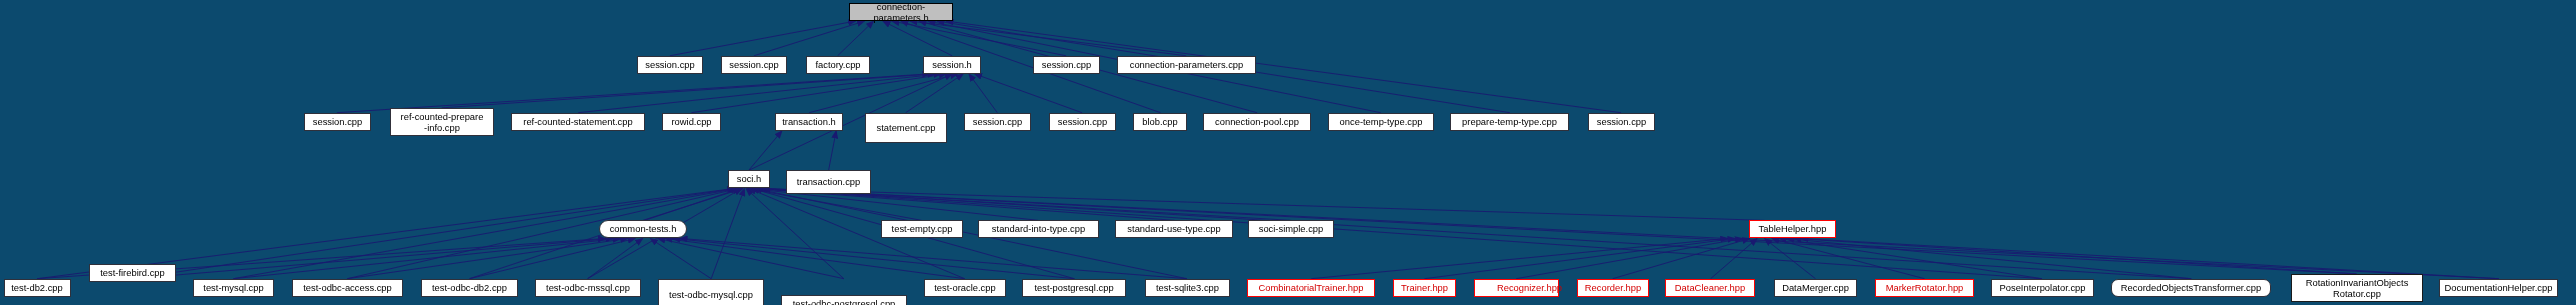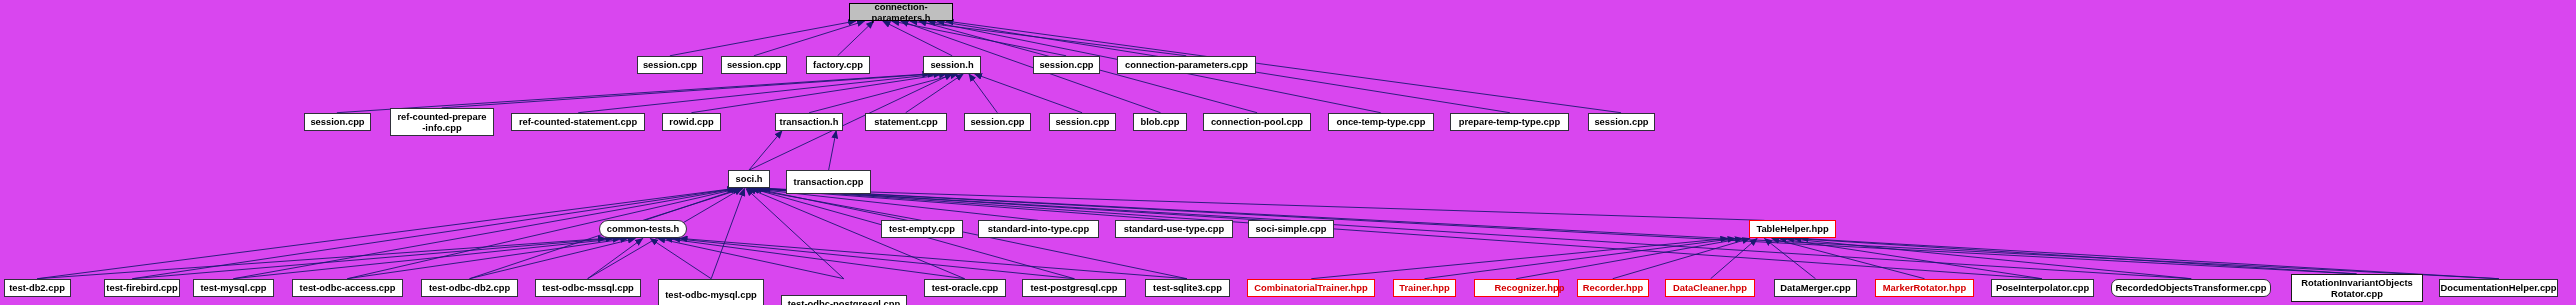--- a/index.html
+++ b/index.html
@@ -1,17 +1,17 @@
 <!DOCTYPE html>
 <html style="font-size:11px"><head>
 <meta charset="utf-8">
 <style>
   html,body{margin:0;padding:0;background:#ffffff;}
   body{width:2576px;height:306px;overflow:hidden;font-family:"Liberation Sans","DejaVu Sans",sans-serif;}
-  .graph{position:relative;width:2576px;height:306px;background:#d946ef;font-weight:bold;}
+  .graph{position:relative;width:2576px;height:306px;background:#0c4a6e;}
   .graph svg{position:absolute;left:0;top:0;width:2576px;height:306px;}
   .node{
     position:absolute;display:flex;align-items:center;justify-content:center;
     box-sizing:border-box;background:#ffffff;border:0.7px solid #30303a;
     color:#000000;font-size:9.4px;line-height:1.2;text-align:center;
     white-space:pre-line;cursor:pointer;z-index:2;
   }
   .node.main{background:#bfbfbf;border:1.4px solid #000000;}
   .node.redbox{border:1px solid #ff0000;}
   .node.red{border:1px solid #ff0000;color:#d40000;}
@@ -100,38 +100,38 @@
       <div class="node" style="left: 806px; top: 56px; width: 64px; height: 18px;">factory.cpp</div>
       <div class="node" style="left: 923px; top: 56px; width: 58px; height: 18px;">session.h</div>
       <div class="node" style="left: 1033px; top: 56px; width: 67px; height: 18px;">session.cpp</div>
       <div class="node" style="left: 1117px; top: 56px; width: 139px; height: 18px;">connection-parameters.cpp</div>
       <div class="node" style="left: 304px; top: 113px; width: 67px; height: 18px;">session.cpp</div>
       <div class="node" style="left: 390px; top: 108px; width: 104px; height: 28px;">ref-counted-prepare
 -info.cpp</div>
       <div class="node" style="left: 511px; top: 113px; width: 134px; height: 18px;">ref-counted-statement.cpp</div>
       <div class="node" style="left: 662px; top: 113px; width: 59px; height: 18px;">rowid.cpp</div>
       <div class="node" style="left: 775px; top: 113px; width: 68px; height: 18px;">transaction.h</div>
-      <div class="node" style="left: 865px; top: 113px; width: 82px; height: 18px;">statement.cpp</div>
+      <div class="node" style="left: 865px; top: 113px; width: 82px; height: 30px;">statement.cpp</div>
       <div class="node" style="left: 964px; top: 113px; width: 67px; height: 18px;">session.cpp</div>
       <div class="node" style="left: 1049px; top: 113px; width: 67px; height: 18px;">session.cpp</div>
       <div class="node" style="left: 1133px; top: 113px; width: 54px; height: 18px;">blob.cpp</div>
       <div class="node" style="left: 1203px; top: 113px; width: 108px; height: 18px;">connection-pool.cpp</div>
       <div class="node" style="left: 1328px; top: 113px; width: 106px; height: 18px;">once-temp-type.cpp</div>
       <div class="node" style="left: 1450px; top: 113px; width: 119px; height: 18px;">prepare-temp-type.cpp</div>
       <div class="node" style="left: 1588px; top: 113px; width: 67px; height: 18px;">session.cpp</div>
       <div class="node" style="left: 728px; top: 170px; width: 42px; height: 18px;">soci.h</div>
       <div class="node" style="left: 786px; top: 170px; width: 85px; height: 24px;">transaction.cpp</div>
       <div class="node" style="left: 599px; top: 220px; width: 88px; height: 18px; border-radius: 9px;">common-tests.h</div>
       <div class="node" style="left: 881px; top: 220px; width: 82px; height: 18px;">test-empty.cpp</div>
       <div class="node" style="left: 978px; top: 220px; width: 121px; height: 18px;">standard-into-type.cpp</div>
       <div class="node" style="left: 1115px; top: 220px; width: 118px; height: 18px;">standard-use-type.cpp</div>
       <div class="node" style="left: 1248px; top: 220px; width: 86px; height: 18px;">soci-simple.cpp</div>
       <div class="node redbox" style="left: 1721px; top: 220px; width: 87px; height: 18px; margin-left: 28px;">TableHelper.hpp</div>
       <div class="node" style="left: 3.5px; top: 279px; width: 67px; height: 18px;">test-db2.cpp</div>
-      <div class="node" style="left: 89px; top: 279px; width: 76px; height: 18px; margin-left: 15px;">test-firebird.cpp</div>
+      <div class="node" style="left: 89px; top: 264px; width: 87px; height: 18px;">test-firebird.cpp</div>
       <div class="node" style="left: 193px; top: 279px; width: 81px; height: 18px;">test-mysql.cpp</div>
       <div class="node" style="left: 292px; top: 279px; width: 111px; height: 18px;">test-odbc-access.cpp</div>
       <div class="node" style="left: 421px; top: 279px; width: 97px; height: 18px;">test-odbc-db2.cpp</div>
       <div class="node" style="left: 535px; top: 279px; width: 106px; height: 18px;">test-odbc-mssql.cpp</div>
       <div class="node" style="left: 658px; top: 279px; width: 106px; height: 32px;">test-odbc-mysql.cpp</div>
       <div class="node" style="left: 781px; top: 295px; width: 126px; height: 18px;">test-odbc-postgresql.cpp</div>
       <div class="node" style="left: 924px; top: 279px; width: 82px; height: 18px;">test-oracle.cpp</div>
       <div class="node" style="left: 1022px; top: 279px; width: 104px; height: 18px;">test-postgresql.cpp</div>
       <div class="node" style="left: 1145px; top: 279px; width: 85px; height: 18px;">test-sqlite3.cpp</div>
       <div class="node red" style="left: 1247px; top: 279px; width: 128px; height: 18px;">CombinatorialTrainer.hpp</div>

